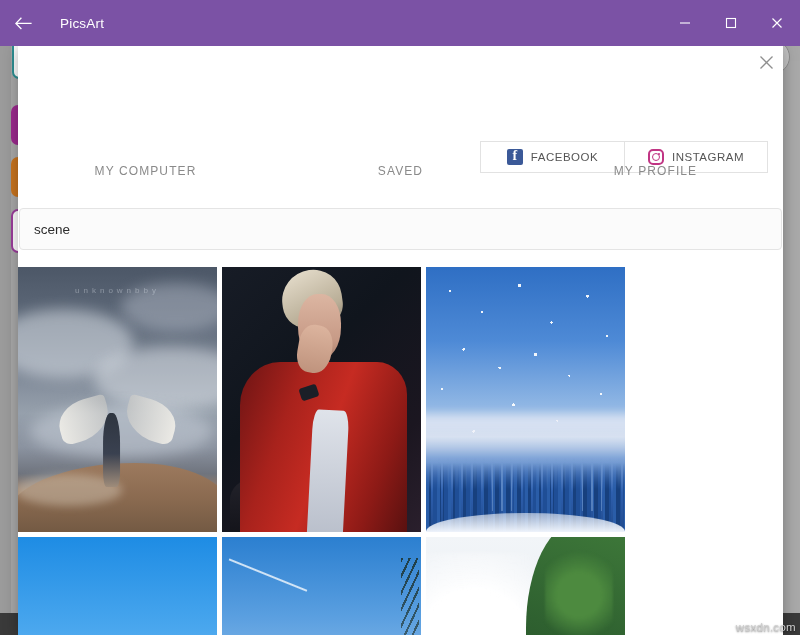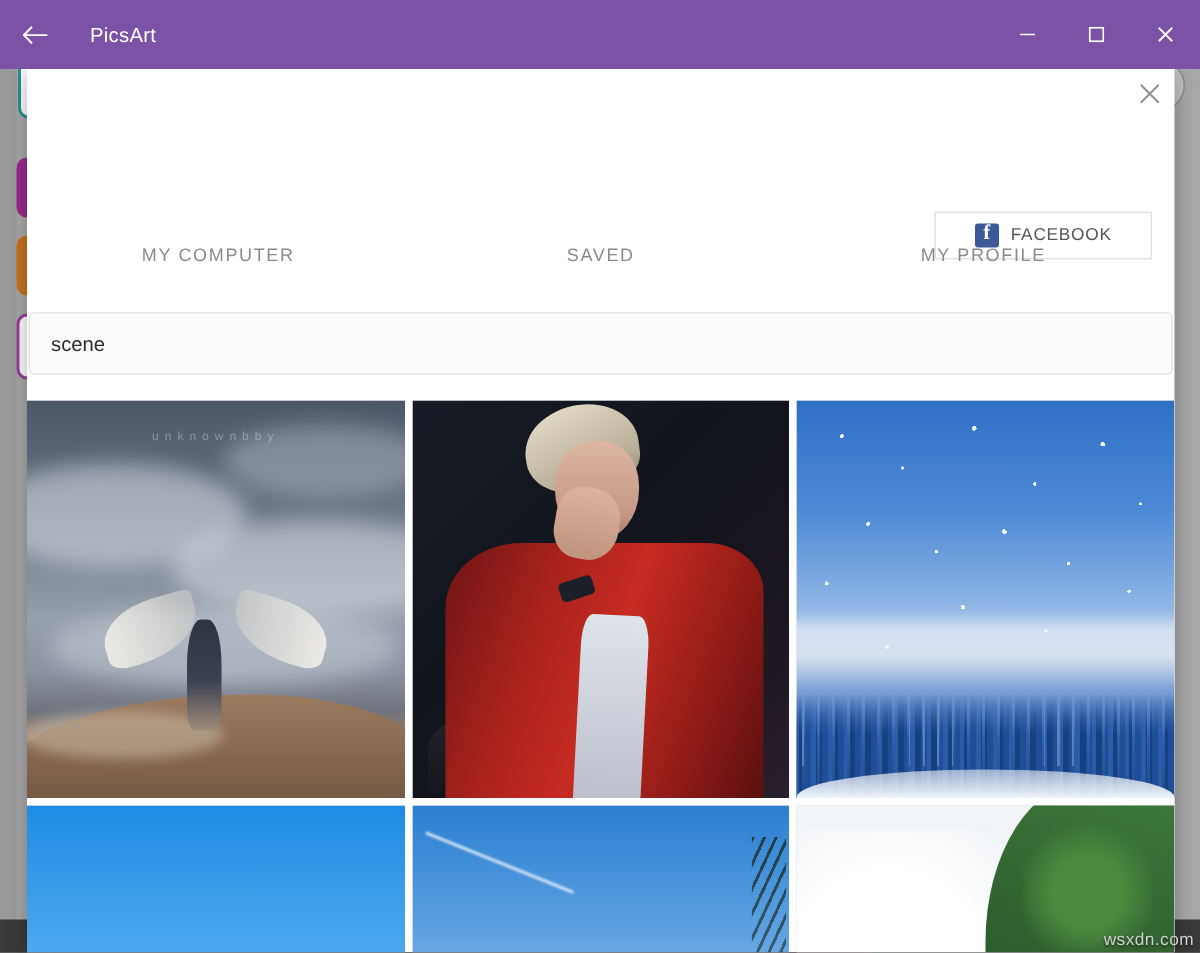--- a/index.html
+++ b/index.html
@@ -275,21 +275,21 @@
     font-family: "Liberation Sans", sans-serif;
     color: #2c2c2c;
     outline: none;
   }
 
   
   .grid {
     position: absolute;
     left: 0;
     top: 222px;
-    width: 765px;
+    width: 607px;
     height: 368px;
     display: grid;
     grid-template-columns: repeat(3, 1fr);
     grid-auto-rows: 265px;
     gap: 5px;
     background: #ffffff;
   }
   .cell {
     position: relative;
     overflow: hidden;
@@ -601,20 +601,24 @@
         <path d="M1.5 1.5 L13.5 13.5 M13.5 1.5 L1.5 13.5" stroke="currentColor" stroke-width="1.3" fill="none"></path>
       </svg>
     </div>
 
 
     <div class="social-row">
       <div class="social-btn">
         <span class="ico-fb"></span>
         <span class="social-label">FACEBOOK</span>
       </div>
+      <div class="social-btn">
+        <span class="ico-ig"></span>
+        <span class="social-label">INSTAGRAM</span>
+      </div>
     </div>
 
     <div class="tabs">
       <div class="tab">
         <span class="tab-label">MY COMPUTER</span>
       </div>
       <div class="tab">
         <span class="tab-label">SAVED</span>
       </div>
       <div class="tab">

